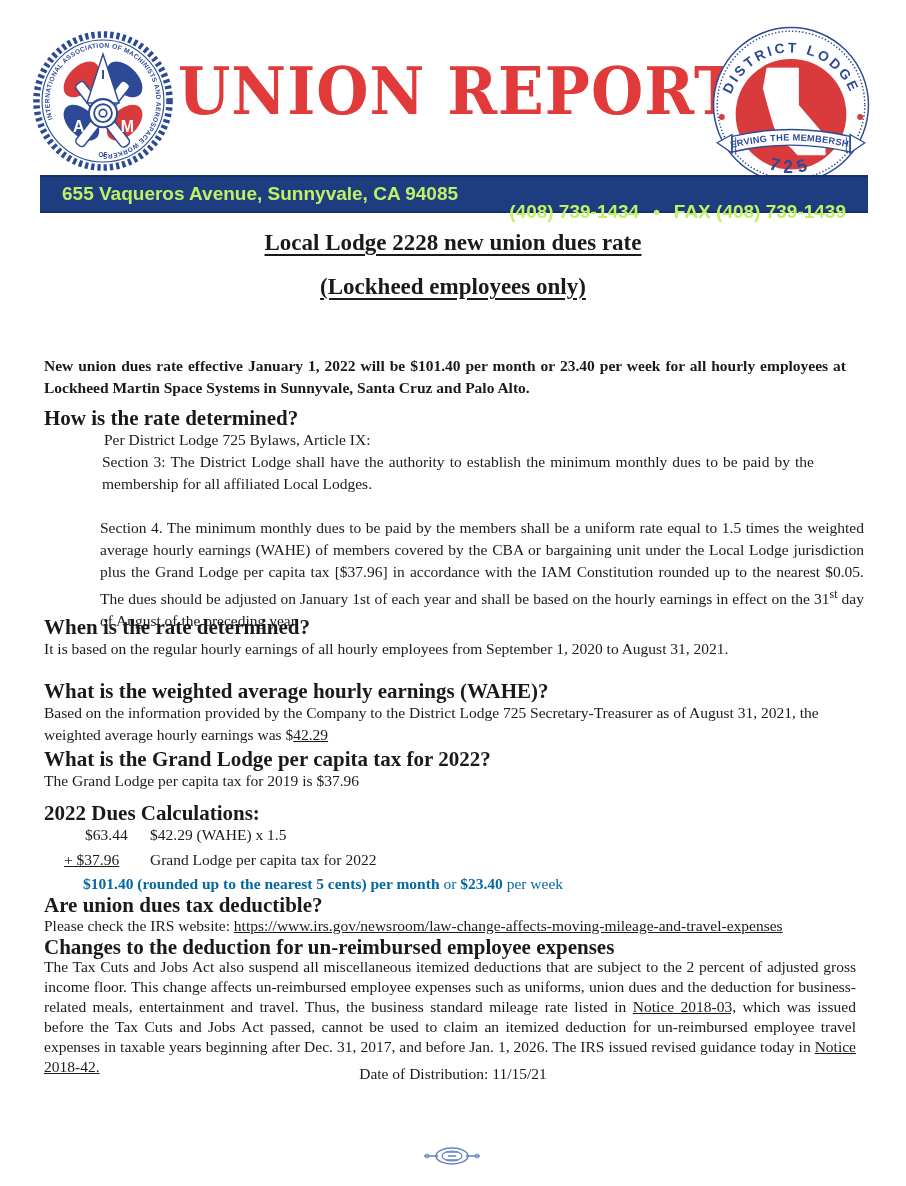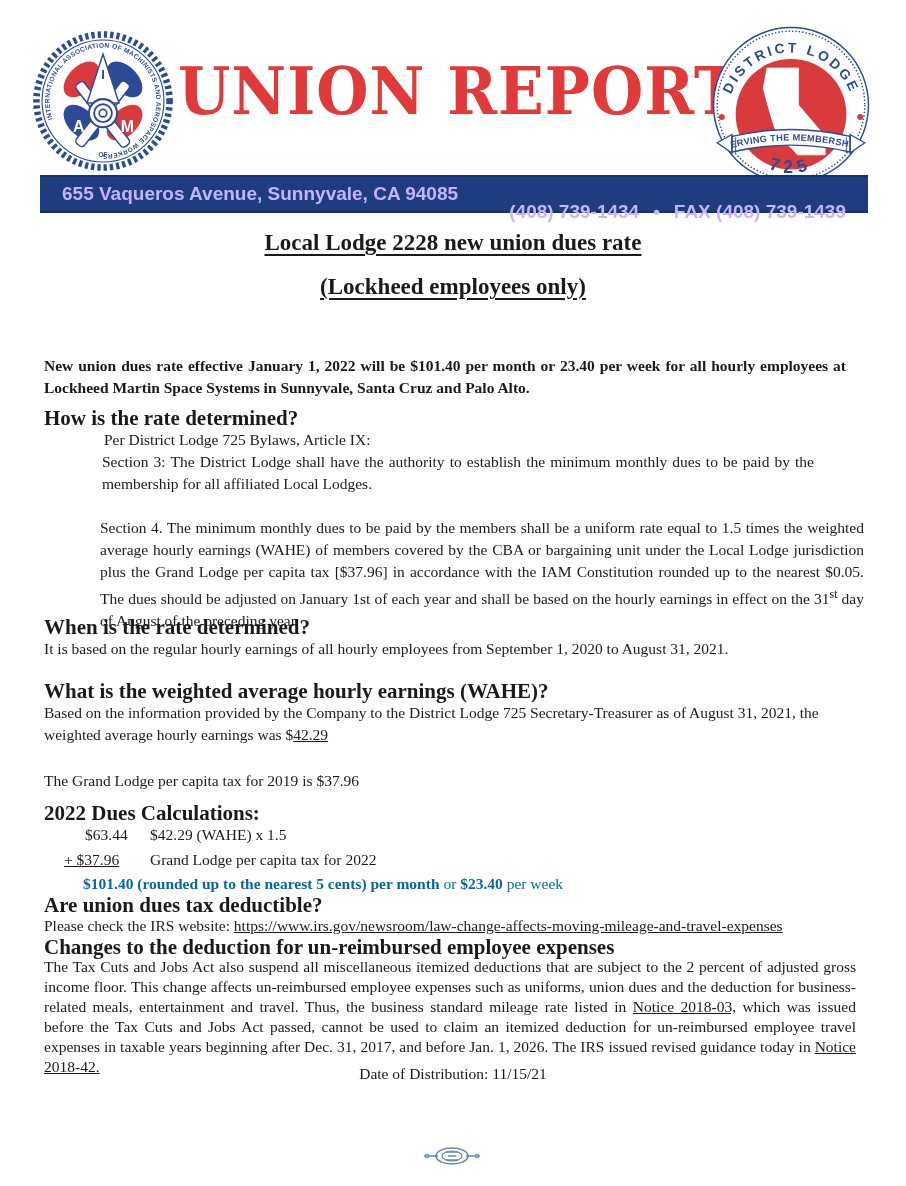--- a/index.html
+++ b/index.html
@@ -3,21 +3,21 @@
 <meta charset="utf-8">
 <style>
   html,body{margin:0;padding:0;background:#ffffff;}
   .page{position:relative;width:906px;height:1186px;background:#ffffff;overflow:hidden;
         font-family:"Liberation Serif", serif;color:#1a1a1a;}
   .abs{position:absolute;}
   
   .masthead-title{font-family:"DejaVu Serif", serif;font-weight:bold;font-size:60px;
         letter-spacing:1px;color:#e03a3a;transform:scaleY(1.08);transform-origin:top;
         white-space:nowrap;text-align:center;}
-  .address-bar{background:#1e3c80;color:#c4b5fd;display:flex;align-items:center;
+  .address-bar{background:#1e3c80;color:#bef264;display:flex;align-items:center;
         justify-content:space-between;padding:0 22px;box-sizing:border-box;
         font-family:"Liberation Sans", sans-serif;font-weight:bold;font-size:19px;
         border-top:2px solid #16306a;border-bottom:2px solid #16306a;}
   .address-right{display:flex;gap:14px;margin-top:36px;}
   
   .doc-title{font-size:23px;font-weight:bold;text-decoration:underline;
         text-decoration-thickness:2px;text-underline-offset:4px;text-align:center;width:100%;}
   .body-txt{font-size:15.5px;line-height:22px;}
   .h{font-weight:bold;font-size:21px;line-height:22px;}
   .just{text-align:justify;}
@@ -121,20 +121,21 @@
   <div class="abs body-txt" style="left:104px;top:429px;">Per District Lodge 725 Bylaws, Article IX:</div>
   <div class="abs body-txt just" style="left:102px;top:451px;width:712px;">Section 3: The District Lodge shall have the authority to establish the minimum monthly dues to be paid by the membership for all affiliated Local Lodges.</div>
   <div class="abs body-txt just" style="left:100px;top:517px;width:764px;"><span>Section 4. The minimum monthly dues to be paid by the members shall be a uniform rate equal to 1.5 times the weighted average hourly earnings (WAHE) of members covered by the CBA or bargaining unit under the Local Lodge jurisdiction plus the Grand Lodge per capita tax [$37.96] in accordance with the IAM Constitution rounded up to the nearest $0.05. The dues should be adjusted on January 1st of each year and shall be based on the hourly earnings in effect on the 31</span><sup>st</sup><span> day of August of the preceding year.</span></div>
 
   <div class="abs h" style="left:44px;top:616px;">When is the rate determined?</div>
   <div class="abs body-txt" style="left:44px;top:638px;width:820px;">It is based on the regular hourly earnings of all hourly employees from September 1, 2020 to August 31, 2021.</div>
 
   <div class="abs h" style="left:44px;top:680px;">What is the weighted average hourly earnings (WAHE)?</div>
   <div class="abs body-txt" style="left:44px;top:702px;width:812px;"><span>Based on the information provided by the Company to the District Lodge 725 Secretary-Treasurer as of August 31, 2021, the weighted average hourly earnings was $</span><span class="und">42.29</span></div>
 
+  <div class="abs h" style="left:44px;top:748px;">What is the Grand Lodge per capita tax for 2022?</div>
   <div class="abs body-txt" style="left:44px;top:770px;width:812px;">The Grand Lodge per capita tax for 2019 is $37.96</div>
 
   <div class="abs h" style="left:44px;top:802px;">2022 Dues Calculations:</div>
   <div class="abs body-txt" style="left:0;top:824px;width:906px;height:25px;">
     <span class="abs" style="left:85px;">$63.44</span>
     <span class="abs" style="left:150px;">$42.29 (WAHE) x 1.5</span>
   </div>
   <div class="abs body-txt" style="left:0;top:849px;width:906px;height:25px;">
     <span class="abs und" style="left:64px;">+ $37.96</span>
     <span class="abs" style="left:150px;">Grand Lodge per capita tax for 2022</span>

